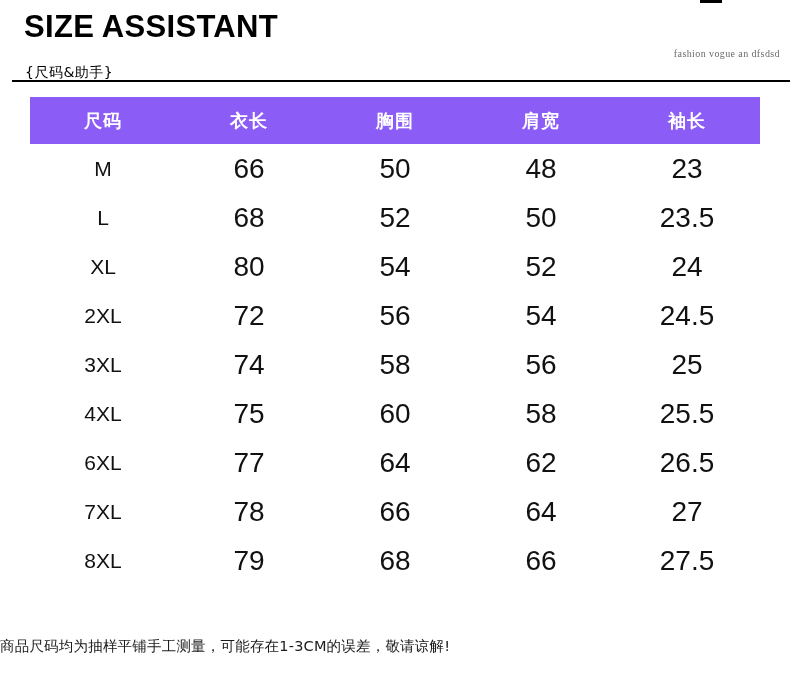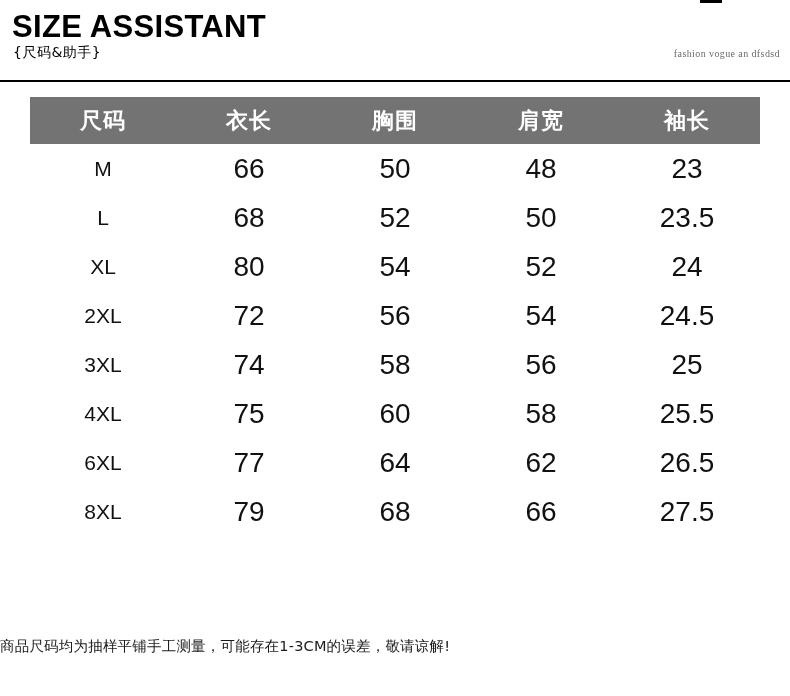--- a/index.html
+++ b/index.html
@@ -14,20 +14,21 @@
     color: #000000;
     overflow: hidden;
     position: relative;
   }
 
   .page {
     position: relative;
     width: 790px;
     height: 696px;
     box-sizing: border-box;
+    padding-left: 12px;
   }
 
   
   .top-bar {
     position: absolute;
     top: 0;
     left: 0;
     width: 790px;
     height: 10px;
   }
@@ -54,21 +55,21 @@
     letter-spacing: 0.3px;
     line-height: 34px;
     color: #000;
     margin: 0;
     padding: 0 0 0 2px;
   }
   .subtitle {
     font-family: "DejaVu Sans", sans-serif;
     font-size: 14px;
     color: #000;
-    margin-top: 0;
+    margin-top: 20px;
     padding-left: 3px;
     letter-spacing: 0.5px;
   }
   .brandnote {
     position: absolute;
     right: 10px;
     top: 48px;
     font-family: "Liberation Serif", serif;
     font-size: 10px;
     color: #6a6a6a;
@@ -89,23 +90,23 @@
     top: 97px;
     left: 30px;
     width: 730px;
   }
   table.size-table {
     border-collapse: collapse;
     width: 730px;
     table-layout: fixed;
   }
   table.size-table thead th {
-    background: #737373;
+    background: #8b5cf6;
     color: #ffffff;
-    font-size: 22px;
+    font-size: 18px;
     font-weight: bold;
     height: 45px;
     font-family: "DejaVu Sans", "Liberation Sans", sans-serif;
     letter-spacing: 1px;
   }
   table.size-table tbody td {
     height: 47px;
     text-align: center;
     font-size: 28px;
     color: #111111;
@@ -208,20 +209,27 @@
           <td>25.5</td>
         </tr>
         <tr>
           <td class="sz">6XL</td>
           <td>77</td>
           <td>64</td>
           <td>62</td>
           <td>26.5</td>
         </tr>
         <tr>
+          <td class="sz">7XL</td>
+          <td>78</td>
+          <td>66</td>
+          <td>64</td>
+          <td>27</td>
+        </tr>
+        <tr>
           <td class="sz">8XL</td>
           <td>79</td>
           <td>68</td>
           <td>66</td>
           <td>27.5</td>
         </tr>
       </tbody>
     </table>
   </div>
 

